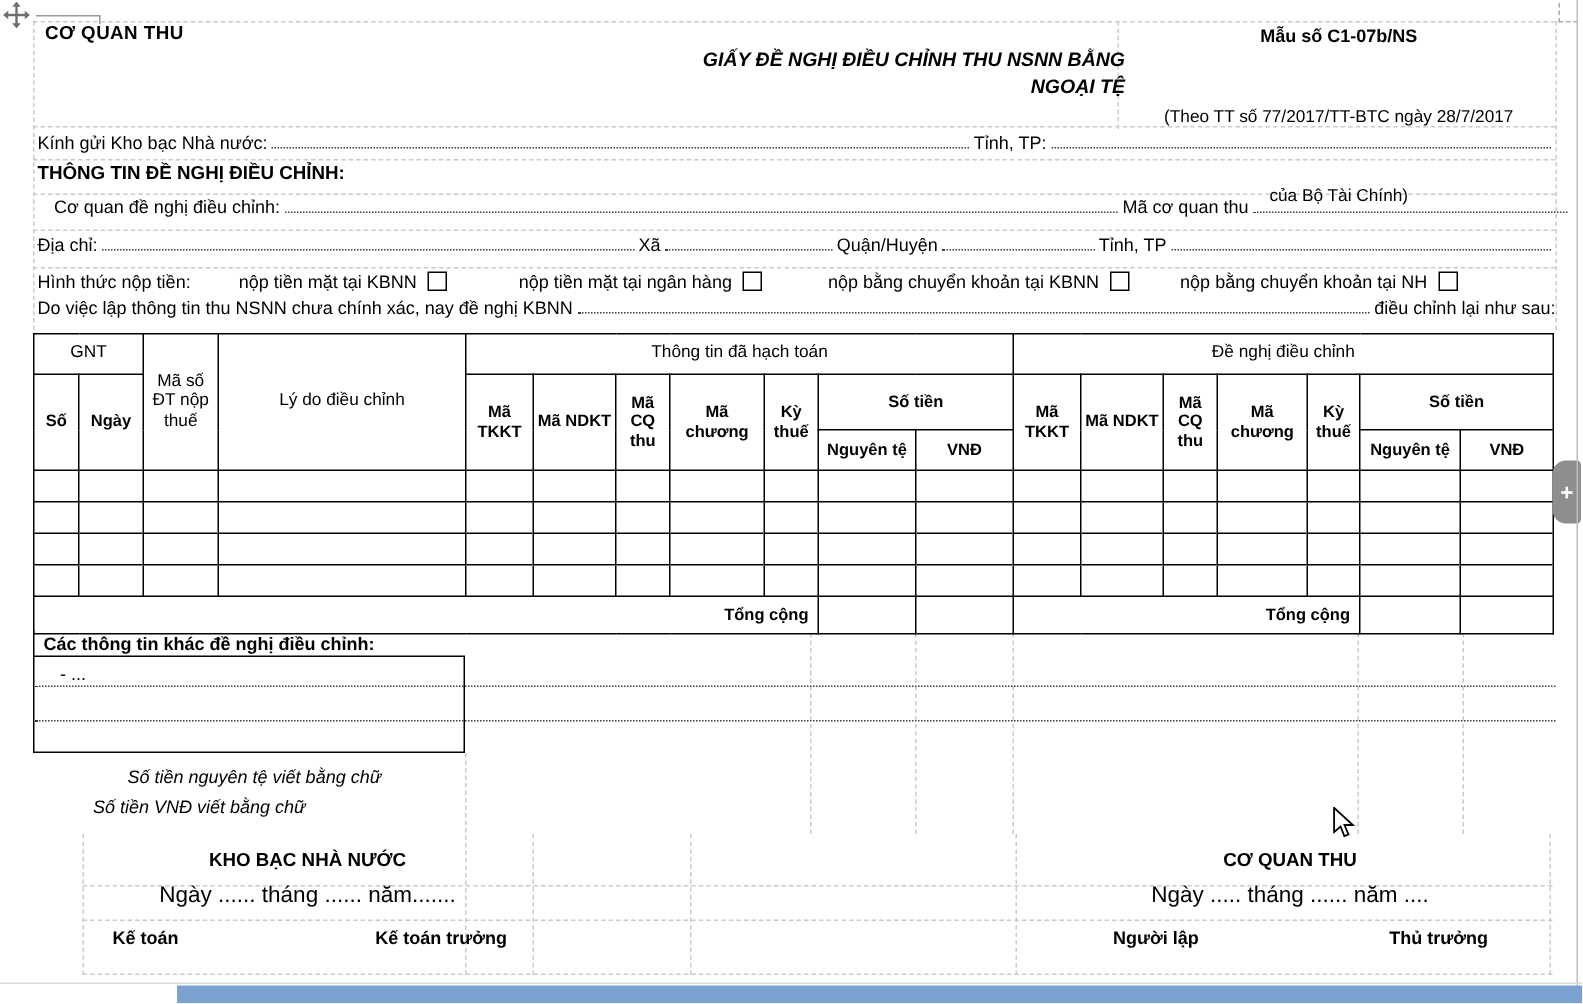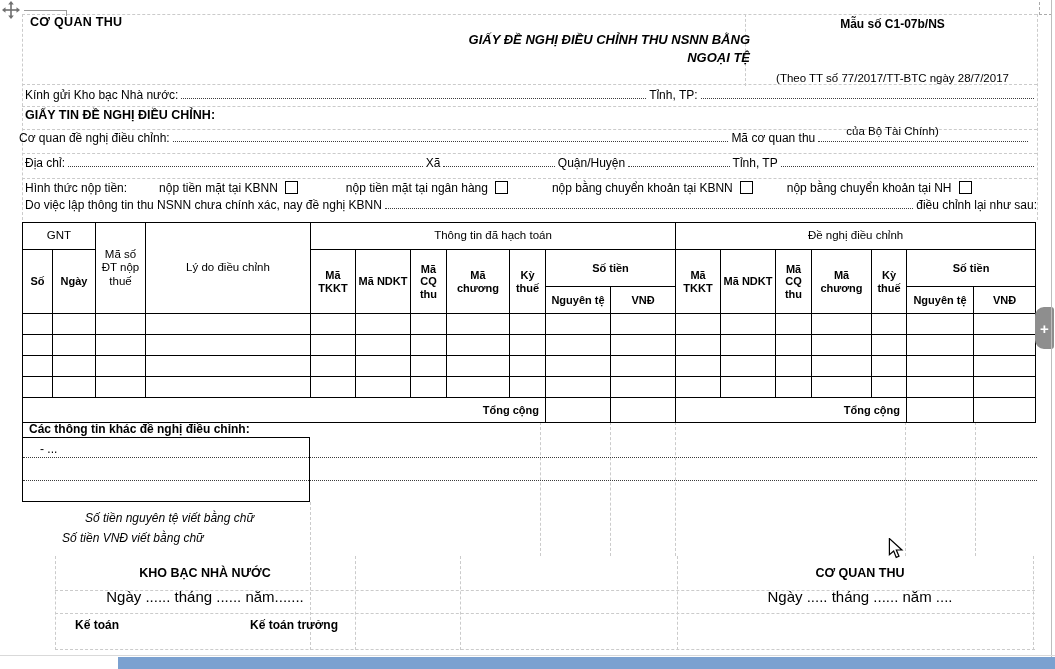--- a/index.html
+++ b/index.html
@@ -116,23 +116,23 @@
     <div class="l2">của Bộ Tài Chính)</div>
   </div>
 
   <div class="line" style="left:25px;top:88px;width:1012px;">
     <span>Kính gửi Kho bạc Nhà nước:</span>
     <span class="lead" style="flex-grow:46;"></span>
     <span>Tỉnh, TP:</span>
     <span class="lead" style="flex-grow:33;"></span>
   </div>
 
-  <div class="sec-title">GIẤY TIN ĐỀ NGHỊ ĐIỀU CHỈNH:</div>
-
-  <div class="line" style="left:19px;top:131px;width:1012px;">
+  <div class="sec-title">THÔNG TIN ĐỀ NGHỊ ĐIỀU CHỈNH:</div>
+
+  <div class="line" style="left:36px;top:131px;width:1012px;">
     <span>Cơ quan đề nghị điều chỉnh:</span>
     <span class="lead" style="flex-grow:53;"></span>
     <span>Mã cơ quan thu</span>
     <span class="lead" style="flex-grow:20;"></span>
   </div>
 
   <div class="line" style="left:25px;top:181px;width:1012px;">
     <span>Hình thức nộp tiền:</span>
     <span style="width:32px;"></span>
     <span>nộp tiền mặt tại KBNN</span>
@@ -324,20 +324,24 @@
     <div class="t">KHO BẠC NHÀ NƯỚC</div>
     <div class="d">Ngày ...... tháng ...... năm.......</div>
     <div class="roles" style="padding:0 12px 0 15px;">
       <span>Kế toán</span>
       <span>Kế toán trưởng</span>
     </div>
   </div>
   <div class="sig" style="left:715px;top:566px;">
     <div class="t">CƠ QUAN THU</div>
     <div class="d">Ngày ..... tháng ...... năm ....</div>
+    <div class="roles" style="padding:0 13px 0 27px;">
+      <span>Người lập</span>
+      <span>Thủ trưởng</span>
+    </div>
   </div>
 
   <div class="plus-pill">+</div>
   <div class="right-edge"></div>
   <div class="hair"></div>
   <div class="bluebar"></div>
 
   <div class="cursor">
     <svg width="20" height="22" viewBox="0 0 14 20">
       <polygon points="1,0.5 1,15.2 4.9,11.8 7.2,17.6 9.7,16.6 7.3,10.9 12.4,10.9" fill="#ffffff" stroke="#000000" stroke-width="1.1"></polygon>

